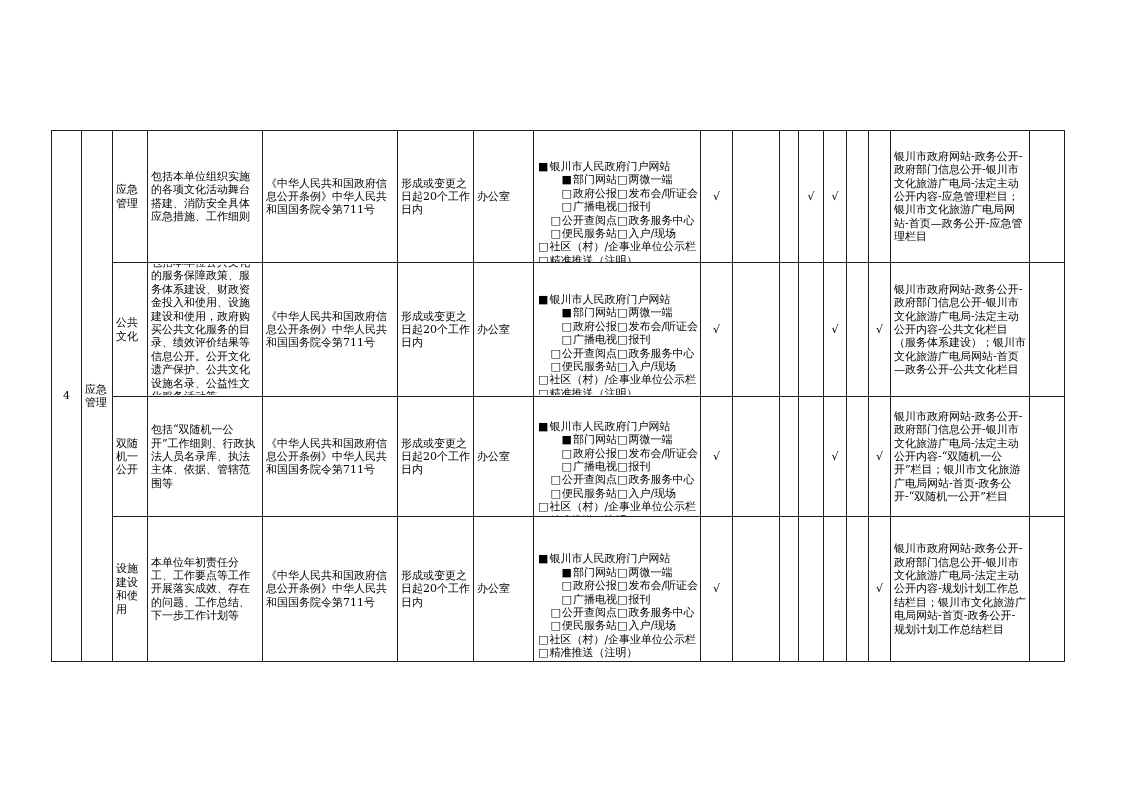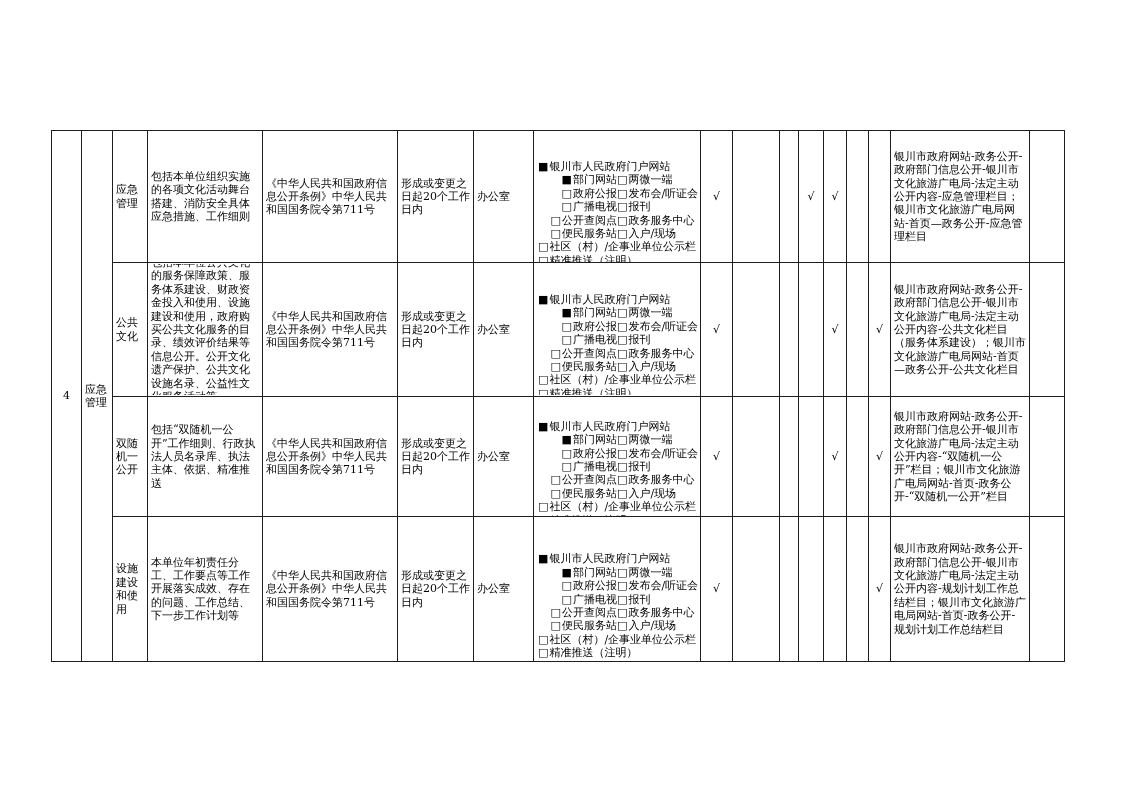--- a/index.html
+++ b/index.html
@@ -279,21 +279,21 @@
     </tr>
 
     <tr class="r3">
       <td>
             <div class="ci center tc">
               <span class="txt">双随机一公开</span>
             </div>
           </td>
       <td>
             <div class="ci">
-              <span class="txt">包括“双随机一公开”工作细则、行政执法人员名录库、执法主体、依据、精准推送</span>
+              <span class="txt">包括“双随机一公开”工作细则、行政执法人员名录库、执法主体、依据、管辖范围等</span>
             </div>
           </td>
       <td>
             <div class="ci">
               <span class="txt">《中华人民共和国政府信息公开条例》中华人民共和国国务院令第711号</span>
             </div>
           </td>
       <td>
             <div class="ci">
               <span class="txt">形成或变更之日起20个工作日内</span>

